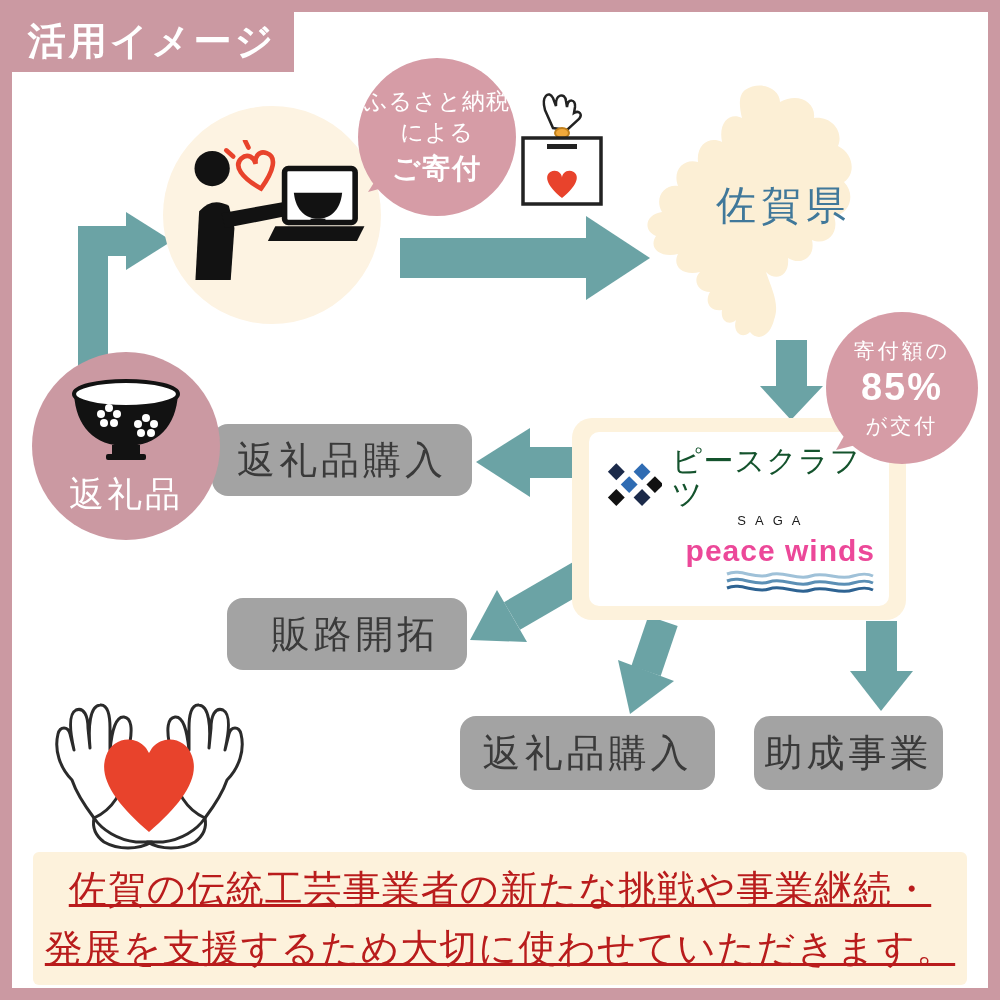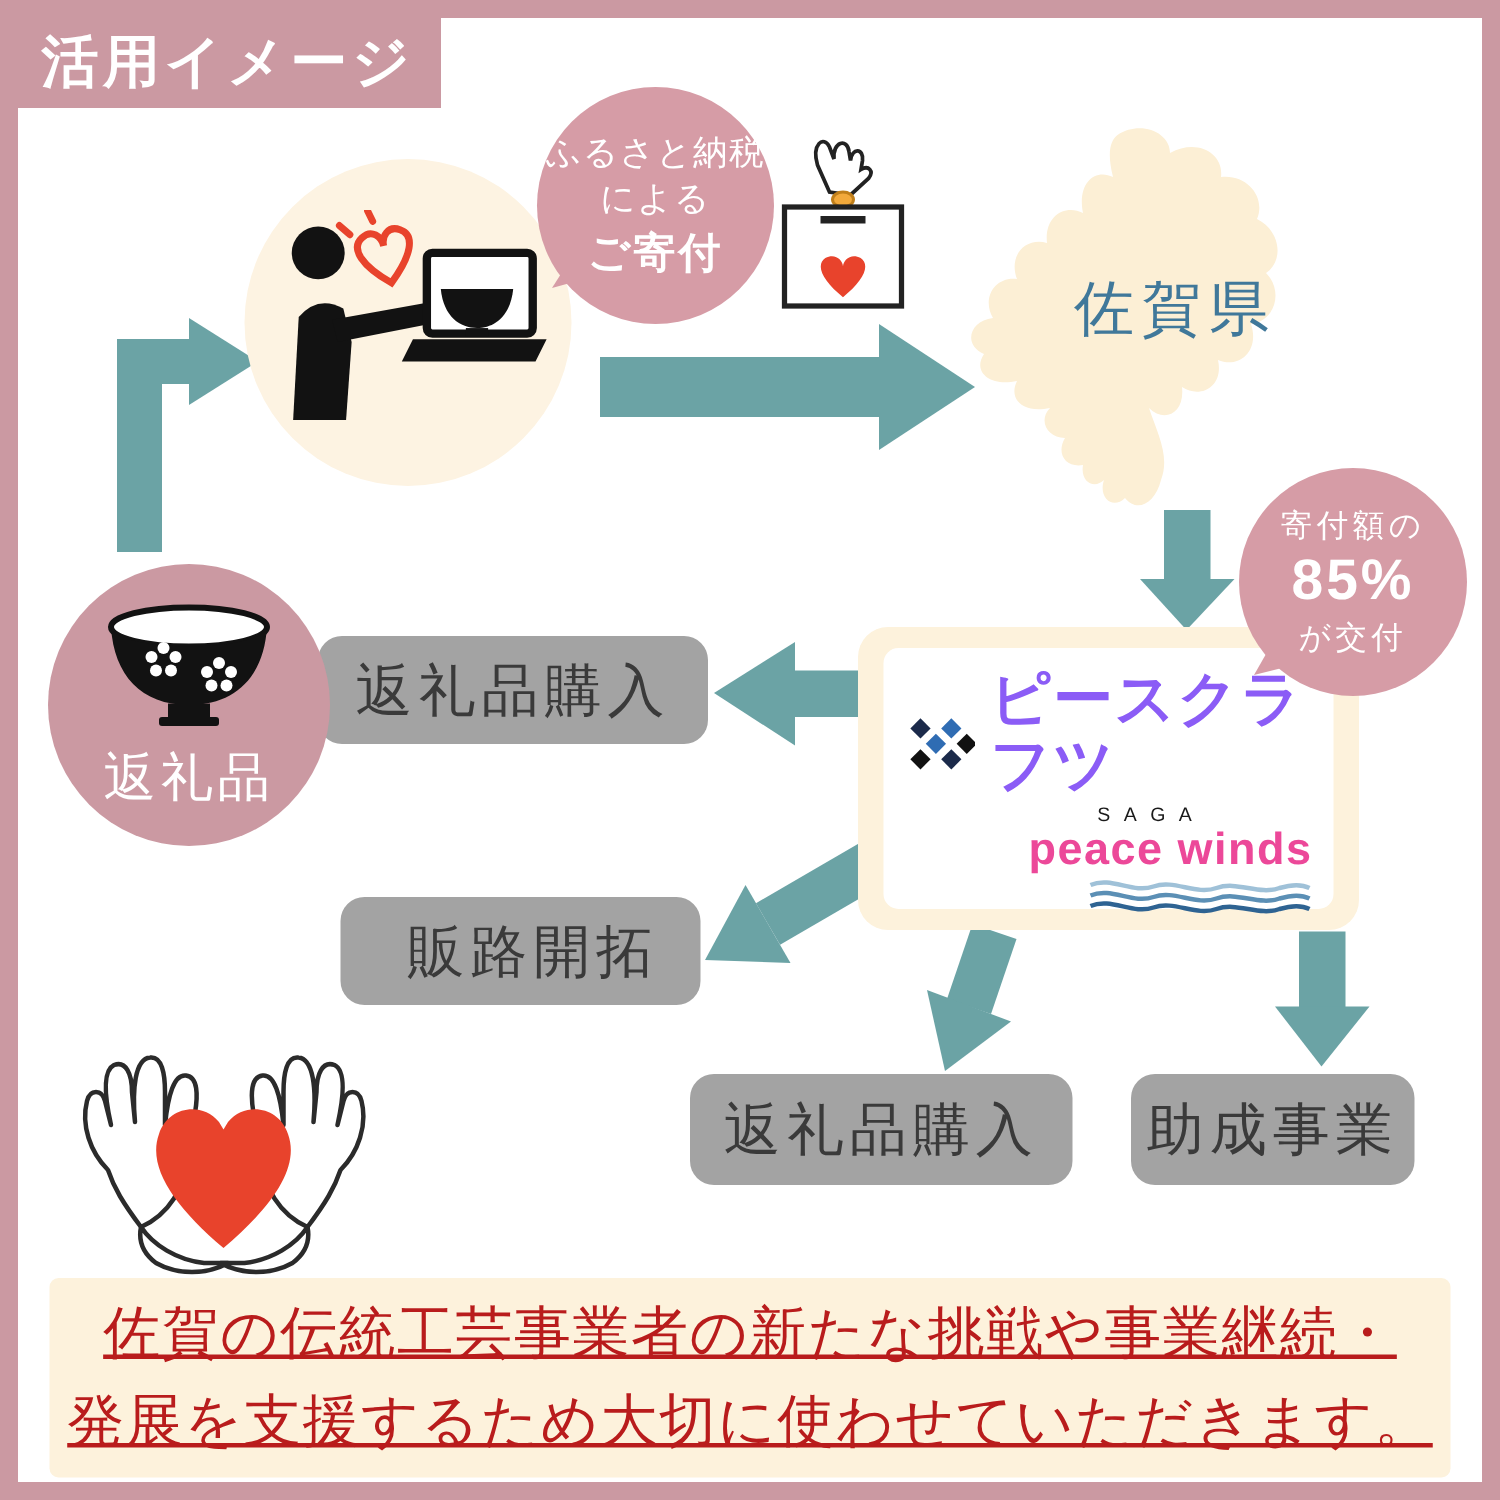--- a/index.html
+++ b/index.html
@@ -26,34 +26,34 @@
   .saga-label { position:absolute; left:716px; top:178px; font-size:40px; color:#40789a;
                 letter-spacing:5px; z-index:2; }
 
   .logo-box { position:absolute; left:572px; top:418px; width:334px; height:202px;
               background:#fdf2dc; border-radius:20px; z-index:2;
               display:flex; align-items:center; justify-content:center; }
   .logo-inner { width:300px; height:174px; background:#ffffff; border-radius:10px;
                 padding:12px 14px; display:flex; flex-direction:column; justify-content:space-between; }
   .logo-row1 { display:flex; align-items:center; gap:10px; }
   .craft-text { display:flex; flex-direction:column; }
-  .craft-name { font-size:40px; font-weight:bold; color:#8b5cf6; letter-spacing:1px; line-height:1.1; }
+  .craft-name { font-size:30px; font-weight:normal; color:#14532d; letter-spacing:1px; line-height:1.1; }
   .craft-sub  { font-size:13px; letter-spacing:9px; color:#1a1a1a; text-align:center; margin-top:3px; }
   .logo-row2 { align-self:flex-end; display:flex; flex-direction:column; align-items:flex-end; }
   .ngo-name { font-size:30px; font-weight:bold; color:#ec4899; letter-spacing:1px; }
 
   .node { position:absolute; background:#a3a3a3; border-radius:16px; z-index:2;
           display:flex; align-items:center; justify-content:center;
           font-size:38px; color:#3a3a3a; letter-spacing:4px; }
   .node-purchase { left:212px; top:424px; width:260px; height:72px; }
   .node-hanro    { left:227px; top:598px; width:240px; height:72px;padding-left:17px; }
   .node-shohin   { left:460px; top:716px; width:255px; height:74px; }
   .node-josei    { left:735px; top:716px; width:189px; height:74px;margin-left:19px; }
 
-  .gift-circle { position:absolute; left:32px; top:376px; width:188px; height:188px;
+  .gift-circle { position:absolute; left:32px; top:352px; width:188px; height:188px;
                  border-radius:50%; background:#cb99a2; z-index:3;
                  display:flex; flex-direction:column; align-items:center; justify-content:center; }
   .gift-label { font-size:35px; letter-spacing:3px; color:#ffffff; margin-top:2px; }
 
   .hands { position:absolute; left:42px; top:672px; z-index:2; }
 
   .footer { position:absolute; left:33px; top:852px; width:934px; height:133px;
             background:#fdf2dc; border-radius:6px; z-index:2;
             display:flex; flex-direction:column; align-items:center; justify-content:center;
             font-size:38px; color:#b91c1c; line-height:1.55; letter-spacing:1px;text-decoration:underline; }

